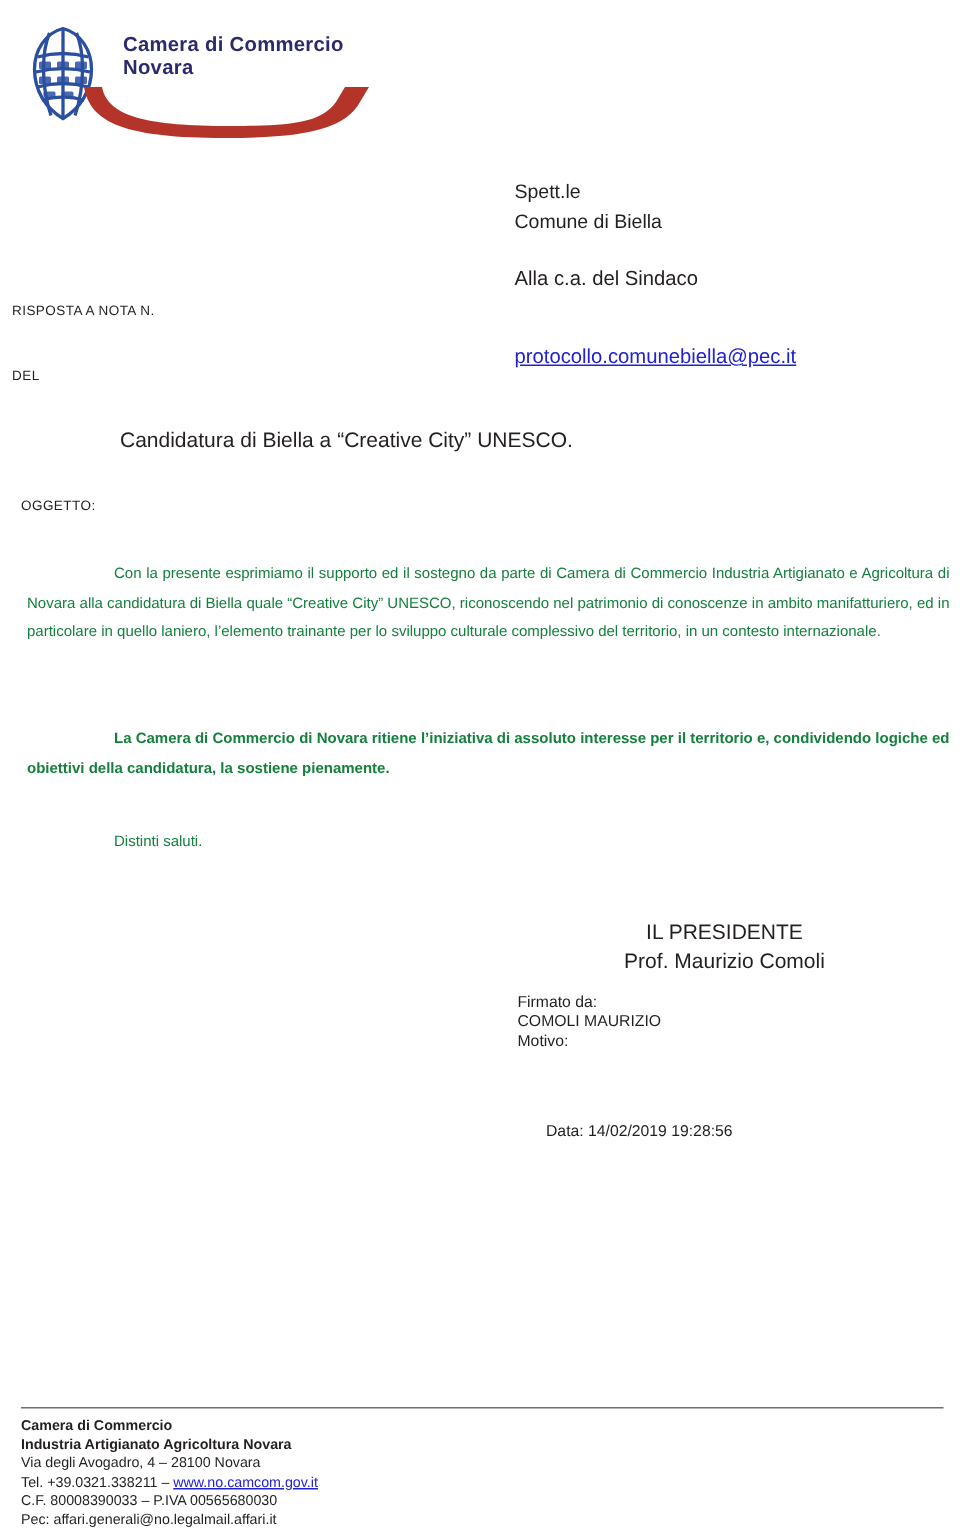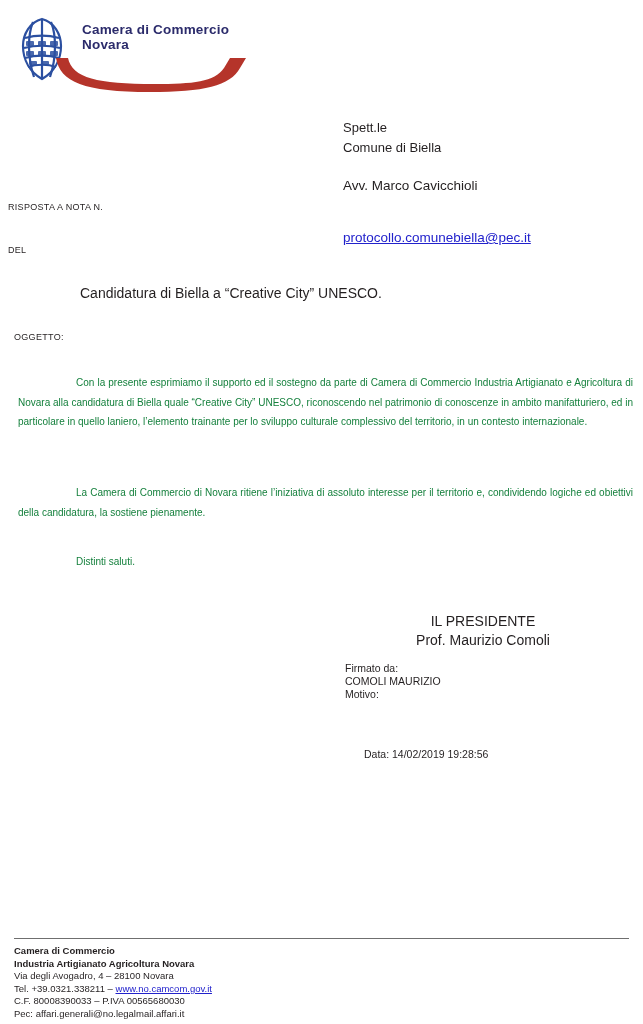--- a/index.html
+++ b/index.html
@@ -100,21 +100,21 @@
   .body-block {
     position: absolute;
     left: 18px;
     width: 615px;
     font-size: 10px;
     line-height: 19.5px;
     color: #15803d;
     text-align: justify;
   }
   .para1 { top: 373px; }
-  .para2 { top: 483px; }
+  .para2 { top: 483px; font-weight: bold; }
   .para3 { top: 552px; }
   .indent { display: inline-block; width: 58px; }
 
   
   .sign-title {
     position: absolute;
     left: 343px;
     top: 611px;
     width: 280px;
     text-align: center;
@@ -213,21 +213,21 @@
     </svg>
   </div>
 </div>
 
 <div class="addressee">
   <div>Spett.le</div>
   <div>Comune di Biella</div>
 </div>
 
 <div class="attention">
-  <div>Avv. Marco Cavicchioli</div>
+  <div>Alla c.a. del Sindaco</div>
 </div>
 
 <a class="pec-link" href="#">protocollo.comunebiella@pec.it</a>
 
 <div class="label-small lbl-risposta">Risposta a nota n.</div>
 <div class="label-small lbl-del">Del</div>
 <div class="label-small lbl-oggetto">Oggetto:</div>
 <div class="subject-text">Candidatura di Biella a “Creative City” UNESCO.</div>
 
 <div class="body-block para1">

